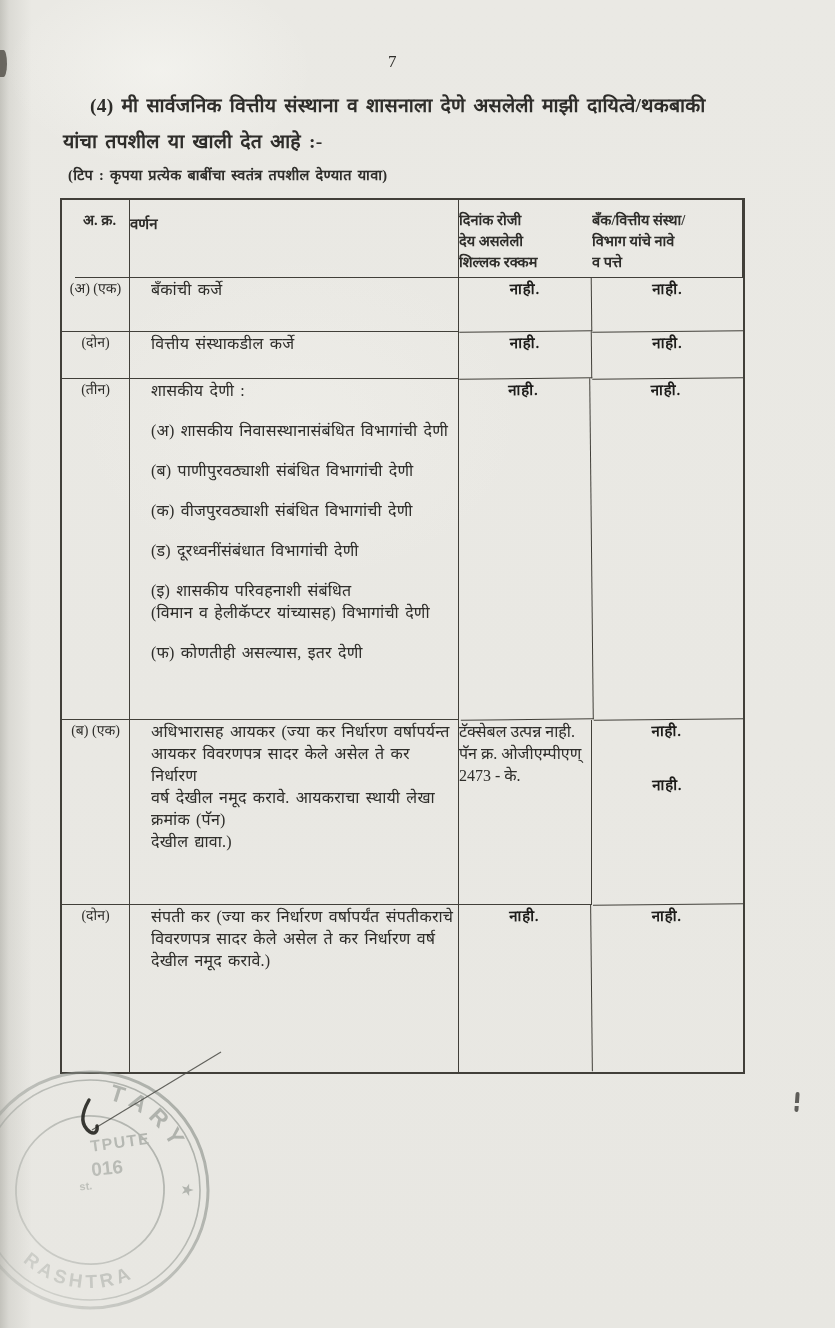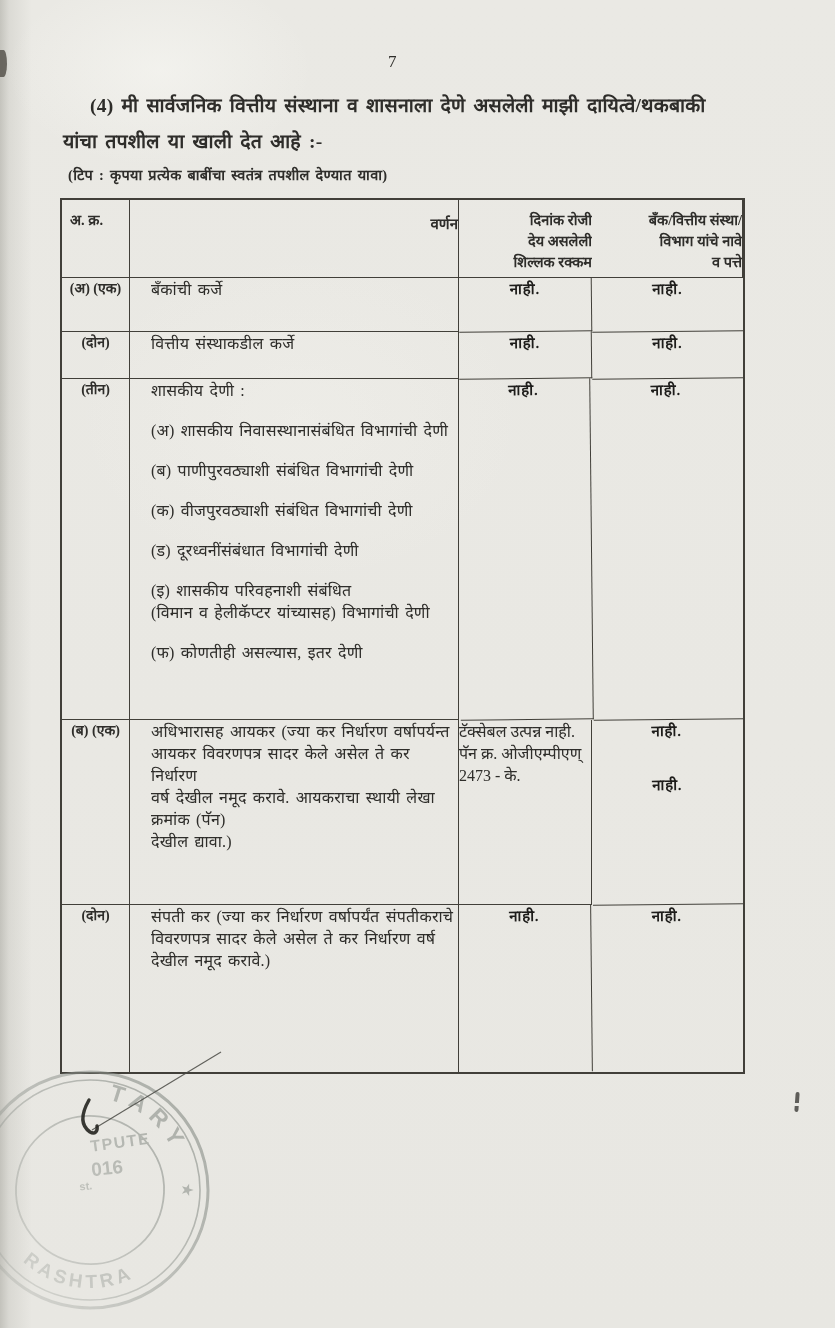--- a/index.html
+++ b/index.html
@@ -41,26 +41,26 @@
   .cell{
     border-right:1.6px solid #413f39;
     border-bottom:1.6px solid #413f39;
     box-sizing:border-box;
     overflow:hidden;
   }
   .cell.lastcol{border-right:none;}
   .cell.lastrow{border-bottom:none;}
   .hc{
     font-size:14.5px;font-weight:600;line-height:21px;
-    text-align:right;white-space:pre-line;padding-top:10px;
-  }
-  .hc.sr{ text-align:left;padding:10px 0 0 8px;}
+    text-align:left;white-space:pre-line;padding-top:10px;
+  }
+  .hc.sr{ text-align:left;padding:10px 0 0 8px;margin-left:13px;}
   .hc.desc{padding-top:14px;font-size:15px;}
   .sr-cell{
-    font-size:14px;font-weight:700;text-align:center;
+    font-size:14px;font-weight:400;text-align:center;
   }
   .desc-cell{
     font-size:16px;font-weight:500;
     padding-left:21px;padding-right:1px;
     white-space:pre-line;letter-spacing:.2px;word-spacing:2px;
   }
   .hw{
     font-weight:bold;color:#1e1d1b;
     letter-spacing:.8px;
     text-align:center;white-space:pre-line;

